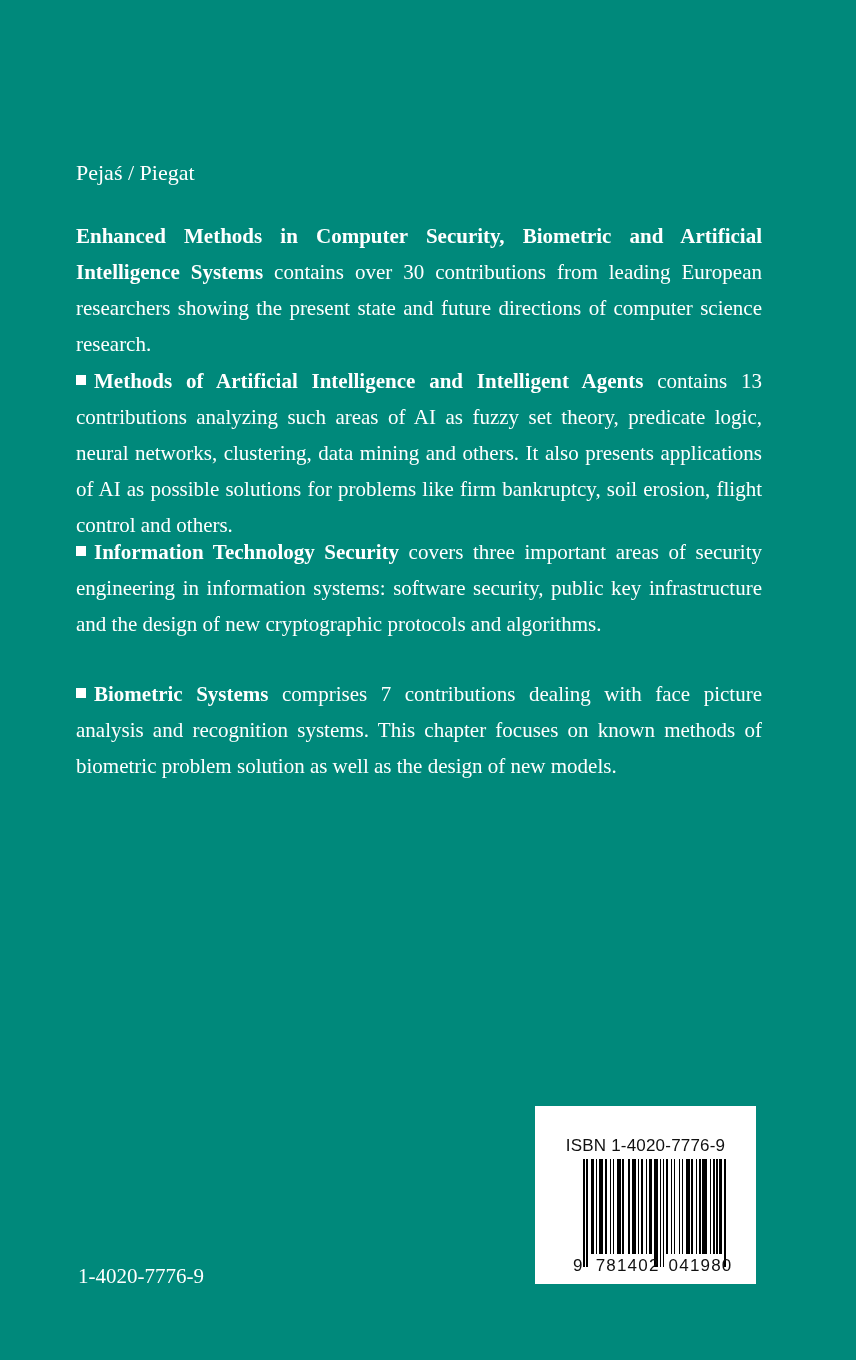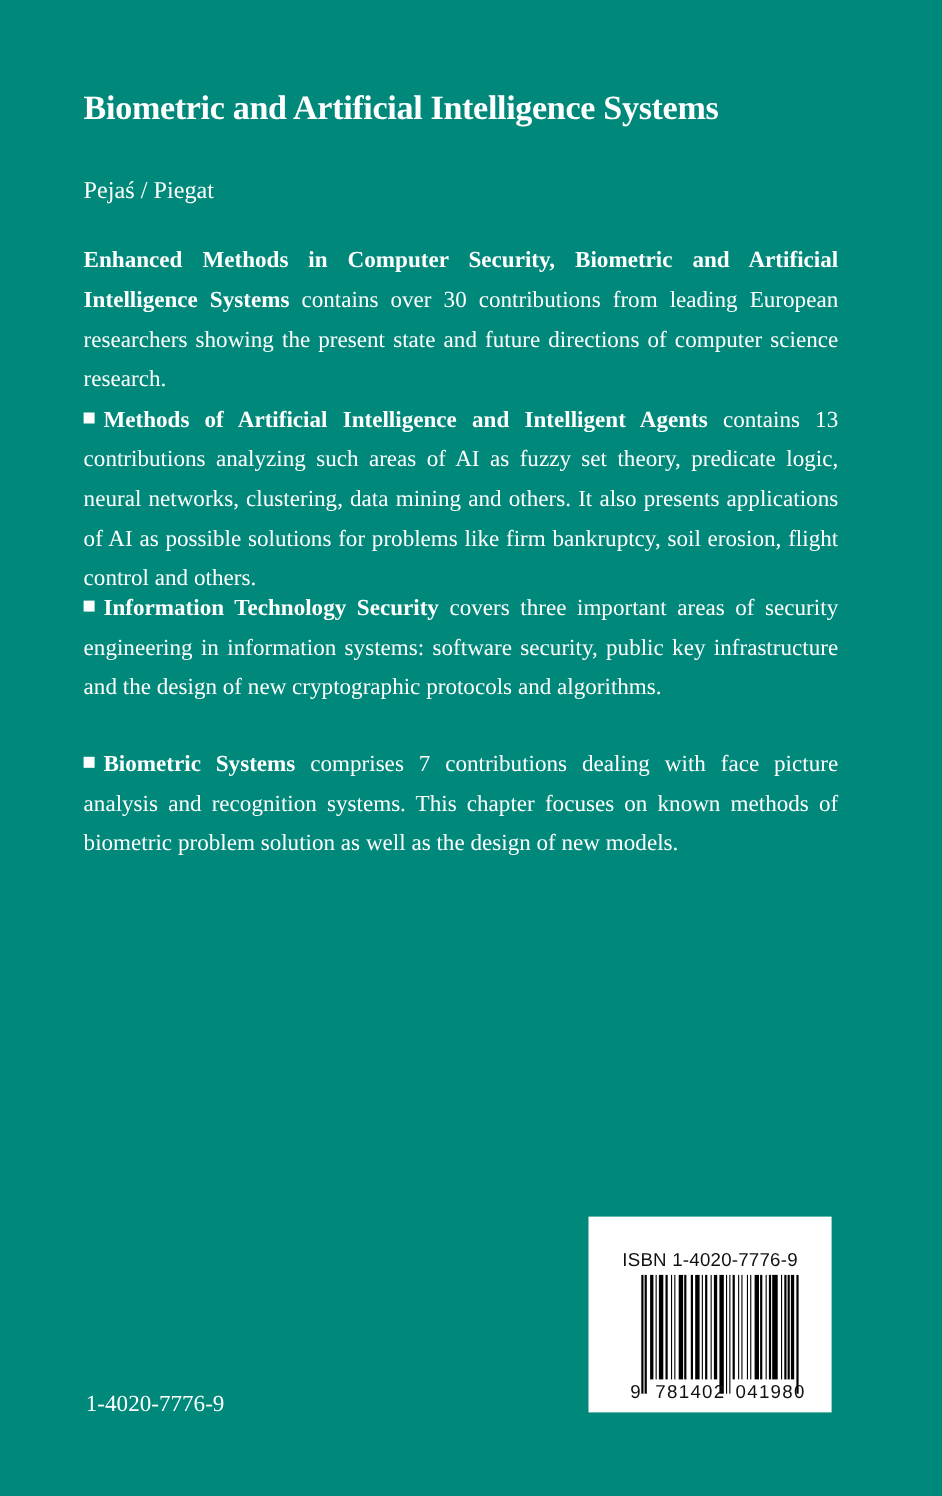--- a/index.html
+++ b/index.html
@@ -61,21 +61,20 @@
     font-family: "Liberation Sans", "DejaVu Sans", sans-serif;
     font-size: 17px; letter-spacing: 1.2px; background: transparent;
   }
   .barcode-digits .d-first { margin-right: 12px; }
   .barcode-digits .d-mid { margin-right: 9px; text-align: center; }
 </style>
 </head>
 <body>
 
 <div class="title">
-  <div>Biometric and Artificial Intelligence Systems</div>
 </div>
 <div class="authors">Pejaś / Piegat</div>
 
 <div id="p-intro" class="para"><b>Enhanced Methods in Computer Security, Biometric and Artificial Intelligence Systems</b><span> contains over 30 contributions from leading European researchers showing the present state and future directions of computer science research.</span></div>
 
 <div id="p-ai" class="para"><span class="bullet"></span><b>Methods of Artificial Intelligence and Intelligent Agents</b><span> contains 13 contributions analyzing such areas of AI as fuzzy set theory, predicate logic, neural networks, clustering, data mining and others. It also presents applications of AI as possible solutions for problems like firm bankruptcy, soil erosion, flight control and others.</span></div>
 
 <div id="p-its" class="para"><span class="bullet"></span><b>Information Technology Security</b><span> covers three important areas of security engineering in information systems: software security, public key infrastructure and the design of new cryptographic protocols and algorithms.</span></div>
 
 <div id="p-bio" class="para"><span class="bullet"></span><b>Biometric Systems</b><span> comprises 7 contributions dealing with face picture analysis and recognition systems. This chapter focuses on known methods of biometric problem solution as well as the design of new models.</span></div>

